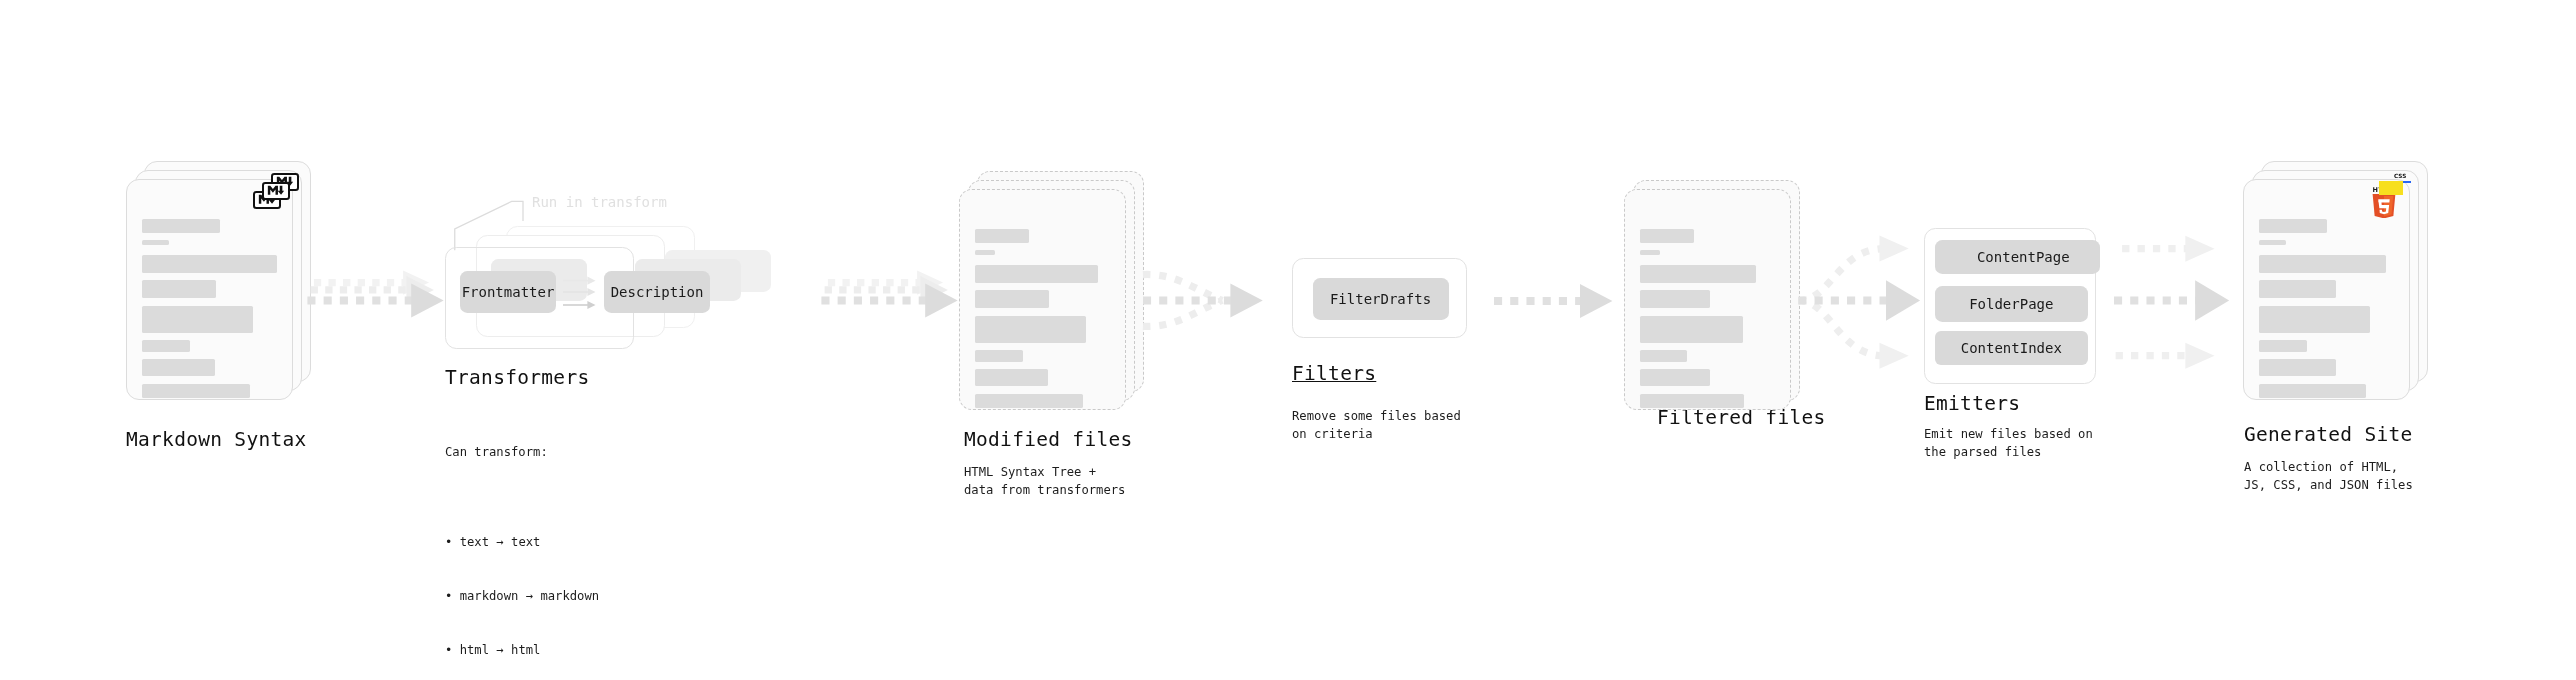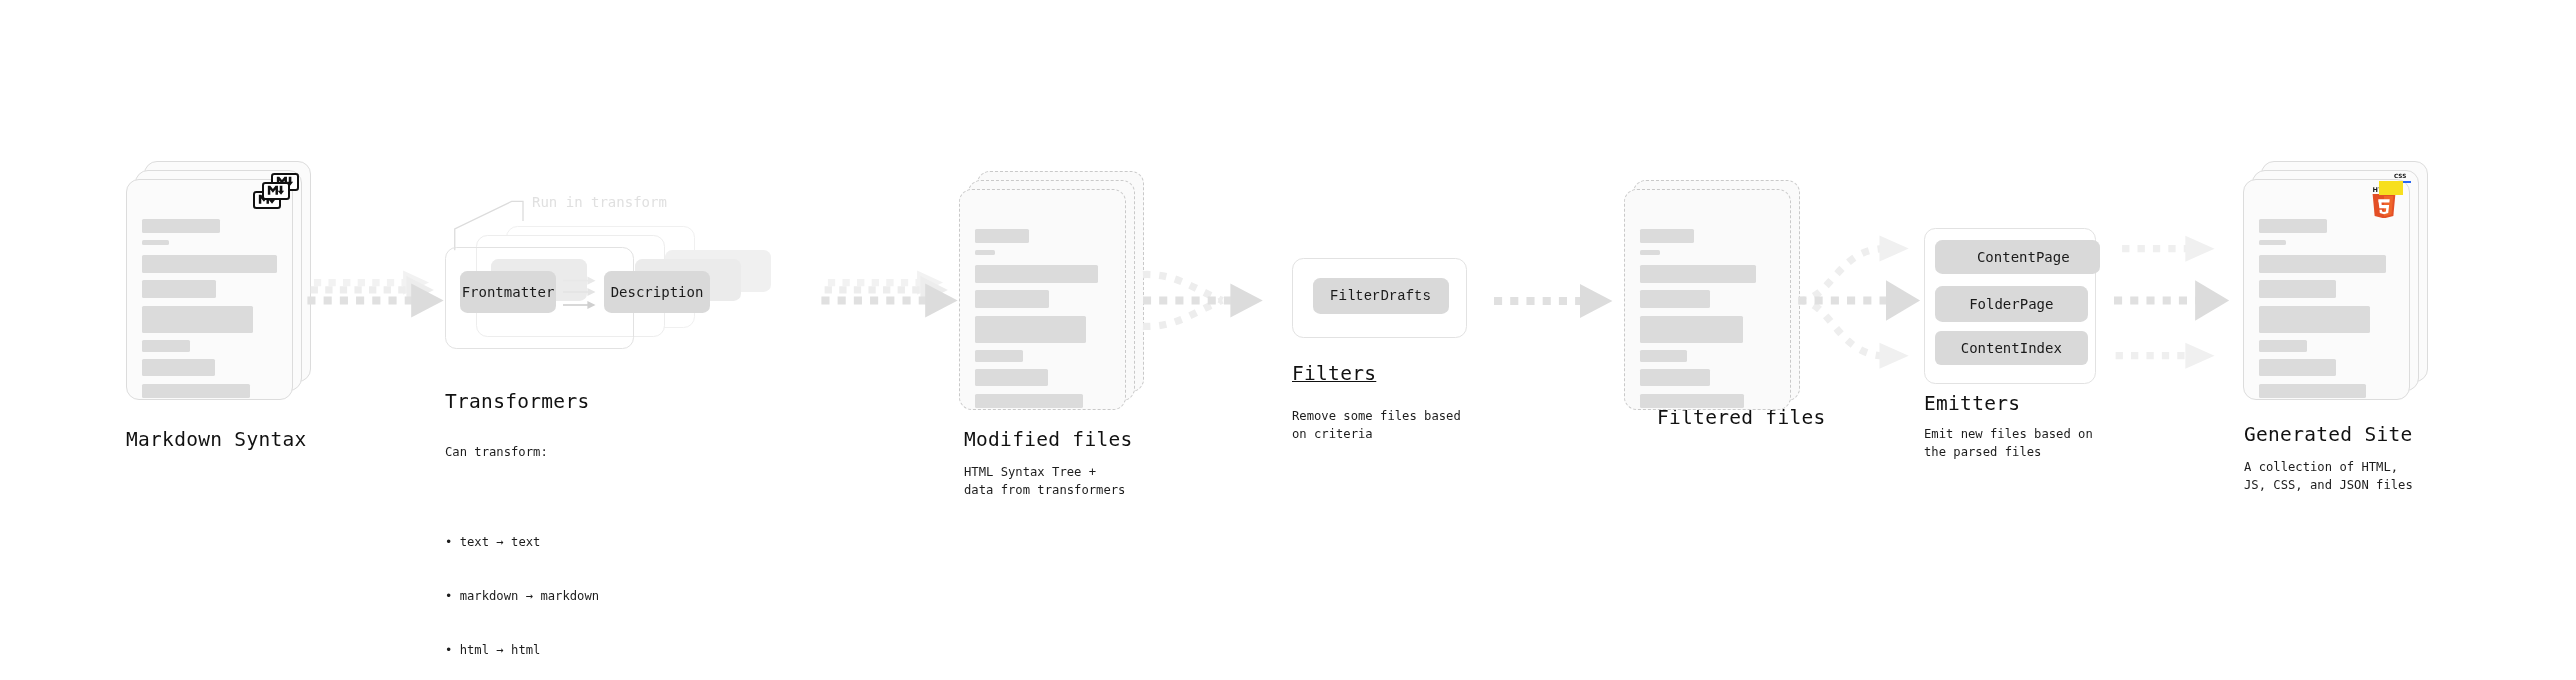--- a/index.html
+++ b/index.html
@@ -249,21 +249,21 @@
       <g stroke-width="2" fill="none">
         <line x1="0" y1="8" x2="32" y2="8" stroke="#e8e8e8"></line>
         <polygon points="30,3 40,8 30,13" fill="#e8e8e8"></polygon>
         <line x1="0" y1="22" x2="32" y2="22" stroke="#e4e4e4"></line>
         <polygon points="30,17 40,22 30,27" fill="#e4e4e4"></polygon>
         <line x1="0" y1="38" x2="32" y2="38" stroke="#cfcfcf"></line>
         <polygon points="30,33 40,38 30,43" fill="#cfcfcf"></polygon>
       </g>
     </svg>
   </div>
-  <div class="title" style="left:445px; top:390px;">Transformers</div>
+  <div class="title" style="left:445px; top:366px;">Transformers</div>
   <div class="sub" style="left:445px; top:407px;">
     <div>Can transform:</div>
     <ul class="bullets">
       <li>text → text</li>
       <li>markdown → markdown</li>
       <li>html → html</li>
     </ul>
   </div>
 
   <svg class="arrow" style="left:821px; top:268px;" width="163" height="73" viewBox="0 0 200 90">
@@ -303,21 +303,21 @@
     <g fill="none">
       <path d="M6 18 C 48 16, 72 38, 104 50" stroke="#ededed" stroke-width="9" stroke-dasharray="9 11" stroke-linecap="butt"></path>
       <path d="M6 82 C 48 84, 72 62, 104 50" stroke="#ededed" stroke-width="9" stroke-dasharray="9 11"></path>
       <line x1="6" y1="50" x2="118" y2="50" stroke="#e0e0e0" stroke-width="10" stroke-dasharray="10 10"></line>
       <polygon points="114,29 154,50 114,71" fill="#dcdcdc"></polygon>
     </g>
   </svg>
 
   <div class="node">
     <div class="pbox" style="left:1292px; top:258px; width:175px; height:80px;">
-      <div class="chip" style="position:absolute;left:19.5px;top:18.7px;width:136px;height:36px;font-family:Liberation Mono, monospace;">FilterDrafts</div>
+      <div class="chip" style="position:absolute;left:19.5px;top:18.7px;width:136px;height:42px;">FilterDrafts</div>
     </div>
   </div>
   <div class="title" style="left:1292px; top:362px;text-decoration:underline;">Filters</div>
   <div class="sub" style="left:1292px; top:407px;">Remove some files based
 on criteria</div>
 
   <svg class="arrow" style="left:1494px; top:283px;" width="146" height="49" viewBox="0 0 180 60">
     <g>
       <line x1="0" y1="22" x2="110" y2="22" stroke="#e0e0e0" stroke-width="10" stroke-dasharray="10 10"></line>
       <polygon points="106,1 146,22 106,43" fill="#dcdcdc"></polygon>

